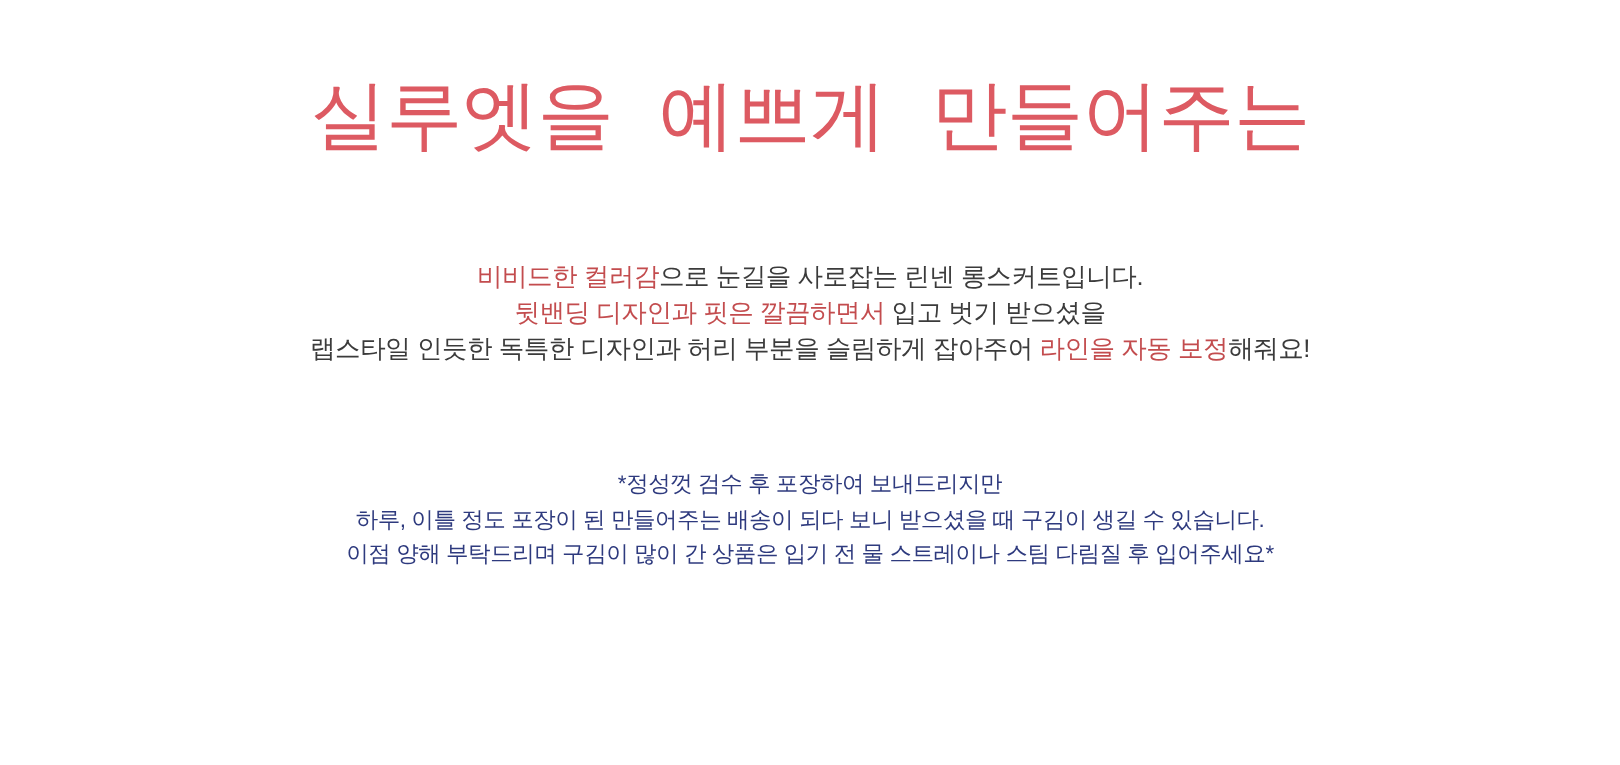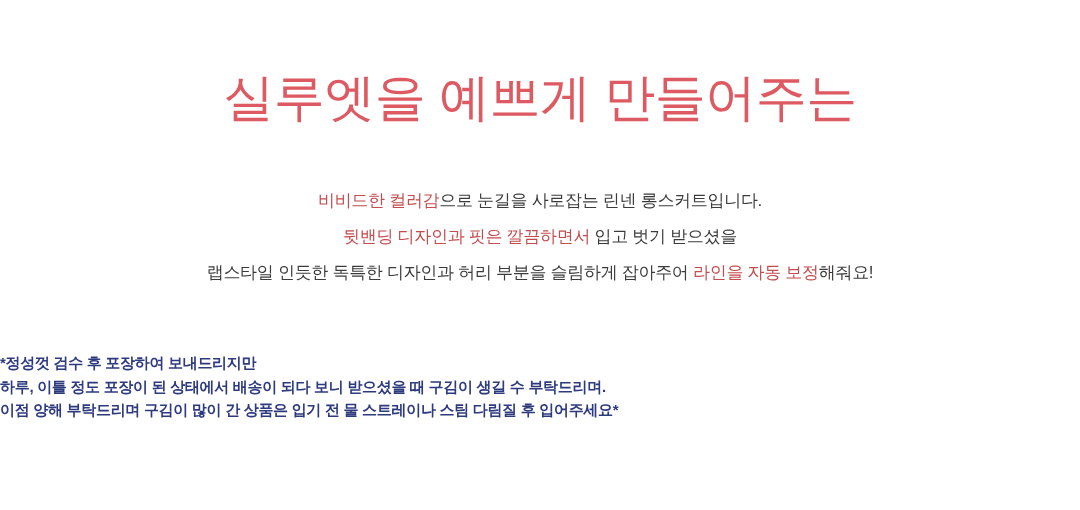--- a/index.html
+++ b/index.html
@@ -12,52 +12,53 @@
   }
   .page {
     position: relative;
     width: 1080px;
     height: 510px;
     margin: 0 auto;
     background: var(--background, #ffffff);
     overflow: hidden;
   }
   .heading {
-    margin: 16px;
+    margin: 0;
     padding-top: 48px;
     text-align: center;
     font-size: 51px;
     font-weight: 300;
     line-height: 68px;
     letter-spacing: -0.5px;
     color: var(--heading, #dd5a62);
+    font-family: Liberation Mono, monospace;
   }
   .heading-line {
     display: block;
   }
   .description {
     margin-top: 57px;
     text-align: center;
     font-size: 17px;
     font-weight: 400;
     line-height: 24px;
     letter-spacing: -0.3px;
     color: var(--body, #3b3b3b);
   }
   .desc-line {
-    margin: 12px;
+    margin: 0;
   }
   .accent {
     color: var(--accent, #c34c4e);
   }
   .notice {
     margin-top: 66px;
-    text-align: left;
+    text-align: center;
     font-size: 15px;
-    font-weight: 700;
+    font-weight: 400;
     line-height: 23.5px;
     letter-spacing: -0.3px;
     color: var(--notice, #2e3a7e);
   }
   .notice-line {
     margin: 0;
   }
 </style>
 </head>
 <body>
@@ -69,17 +70,17 @@
   </h1>
 
   <div class="description">
     <p class="desc-line"><span class="accent">비비드한 컬러감</span><span>으로 눈길을 사로잡는 린넨 롱스커트입니다.</span></p>
     <p class="desc-line"><span class="accent">뒷밴딩 디자인과 핏은 깔끔하면서</span><span> 입고 벗기 받으셨을</span></p>
     <p class="desc-line"><span>랩스타일 인듯한 독특한 디자인과 허리 부분을 슬림하게 잡아주어 </span><span class="accent">라인을 자동 보정</span><span>해줘요!</span></p>
   </div>
 
   <div class="notice">
     <p class="notice-line">*정성껏 검수 후 포장하여 보내드리지만</p>
-    <p class="notice-line">하루, 이틀 정도 포장이 된 상태에서 배송이 되다 보니 받으셨을 때 구김이 생길 수 부탁드리며.</p>
+    <p class="notice-line">하루, 이틀 정도 포장이 된 만들어주는 배송이 되다 보니 받으셨을 때 구김이 생길 수 있습니다.</p>
     <p class="notice-line">이점 양해 부탁드리며 구김이 많이 간 상품은 입기 전 물 스트레이나 스팀 다림질 후 입어주세요*</p>
   </div>
 
 </div>
 
 </body></html>

